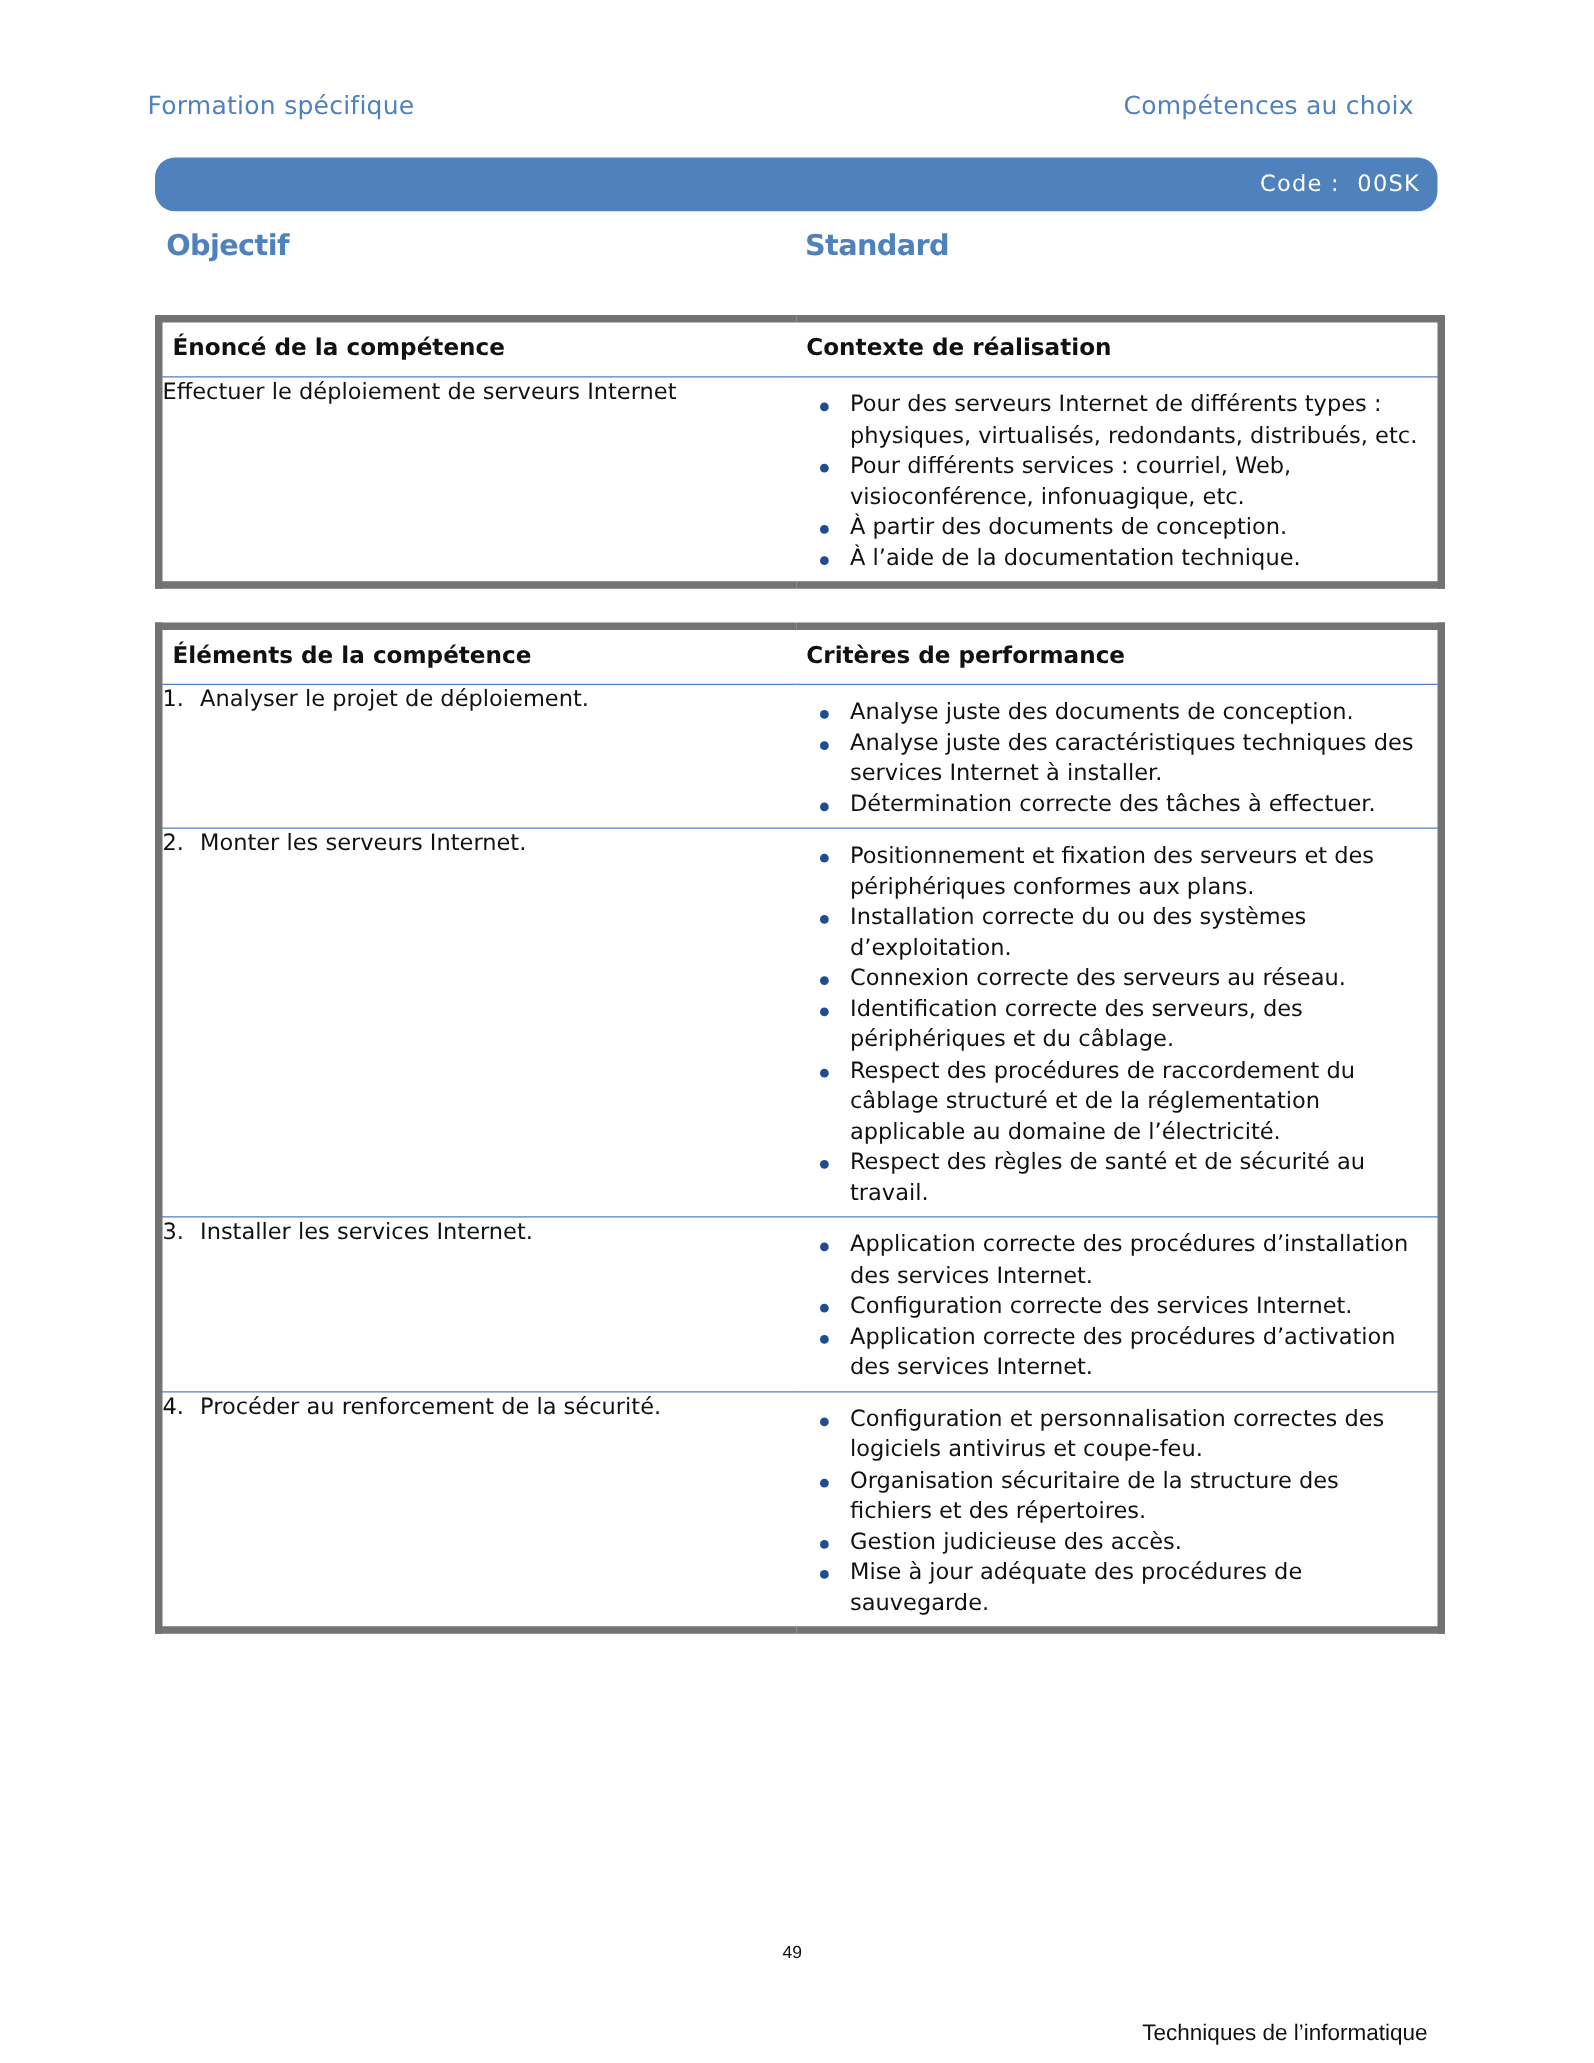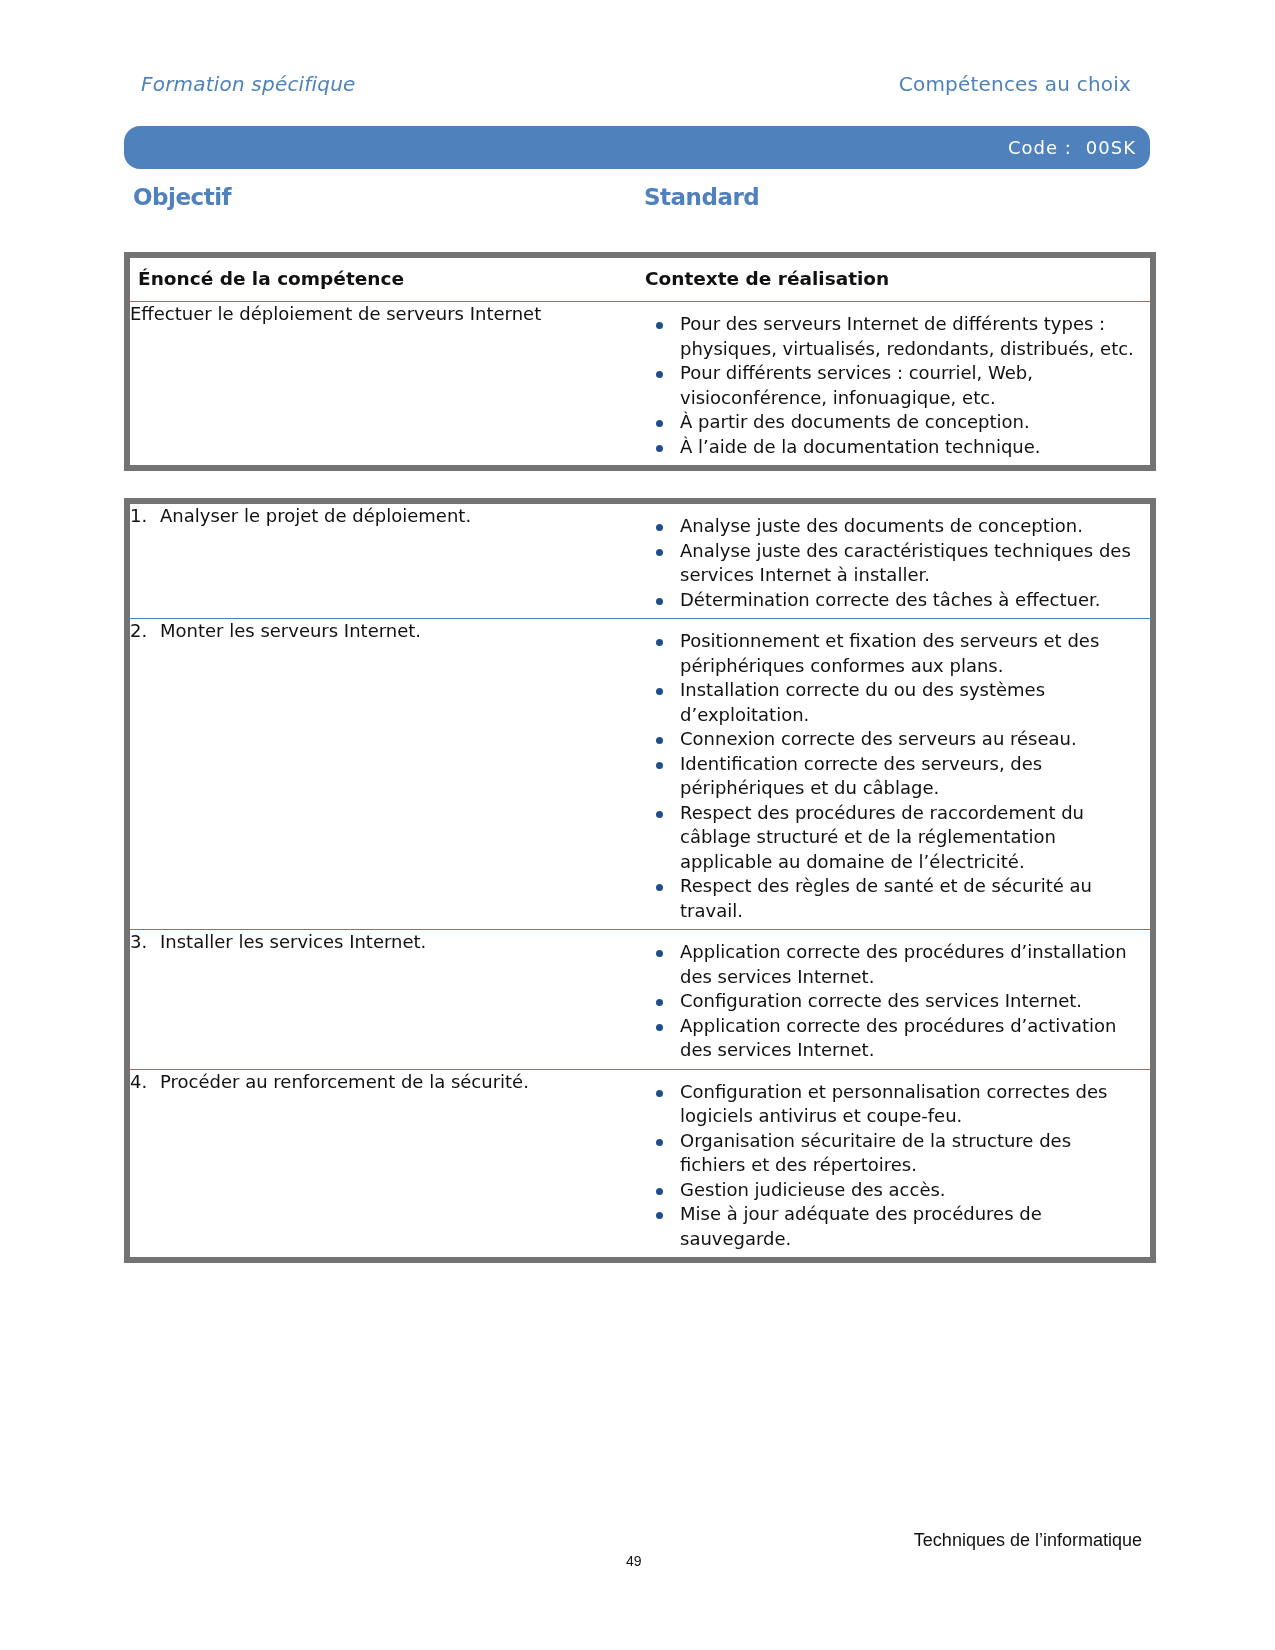--- a/index.html
+++ b/index.html
@@ -4,21 +4,21 @@
   <style>
     html, body { margin: 0; padding: 0; background: #ffffff; }
     body {
       width: 1275px; height: 1650px; position: relative; overflow: hidden;
       font-family: "DejaVu Sans", sans-serif; color: #111111;
     }
     .top-left, .top-right {
       position: absolute; top: 72px; font-size: 20px; color: #4f81bd;
       font-family: "DejaVu Sans", sans-serif; letter-spacing: 0.2px;
     }
-    .top-left { left: 141px; font-style: italic; }
+    .top-left { left: 118px; }
     .top-right { right: 144px; }
     .code-bar {
       position: absolute; left: 124px; top: 126px; width: 1026px; height: 43px;
       background: #4f81bd; color: #ffffff; font-size: 18px;
       display: flex; align-items: center; justify-content: flex-end;
       box-sizing: border-box; padding-right: 14px; letter-spacing: 1px; border-radius: 16px;
     }
     .code-bar .code-value { margin-left: 14px; }
     .section-title {
       position: absolute; top: 184px; font-size: 23px; font-weight: bold;
@@ -49,21 +49,21 @@
     ul.bul { margin: 0; padding: 10px 10px 6px 0; list-style: none; }
     ul.bul li { position: relative; padding-left: 43px; }
     ul.bul li::before {
       content: ""; position: absolute; left: 19px; top: 10px;
       width: 7px; height: 7px; border-radius: 50%; background: #1f4e8c;
     }
     #t1 { top: 252px; }
     #t1 tr.row td { height: 160px; margin-left: 48px; }
     #t2 { top: 498px; }
     .footer-right {
-      position: absolute; right: 133px; top: 1530px; font-size: 18px;
+      position: absolute; right: 133px; top: 1616px; font-size: 18px;
       font-family: "Liberation Sans", sans-serif;
     }
     .footer-page {
       position: absolute; left: 626px; top: 1553px; font-size: 14px;
       font-family: "Liberation Sans", sans-serif;
     }
   </style>
 </head>
 <body>
 
@@ -101,20 +101,24 @@
   </tr>
 </tbody>
   </table>
 
 <table class="comp" id="t2">
   <colgroup>
       <col class="c1">
       <col class="c2">
     </colgroup>
   <tbody>
+      <tr>
+    <th>Éléments de la compétence</th>
+    <th>Critères de performance</th>
+  </tr>
 
   <tr class="row" style="height:113px">
     <td class="left-cell">
       <span class="num">1.</span><span class="el-text">Analyser le projet de déploiement.</span>
     </td>
     <td>
       <ul class="bul">
         <li>Analyse juste des documents de conception.</li>
         <li>Analyse juste des caractéristiques techniques des services Internet à installer.</li>
         <li>Détermination correcte des tâches à effectuer.</li>

